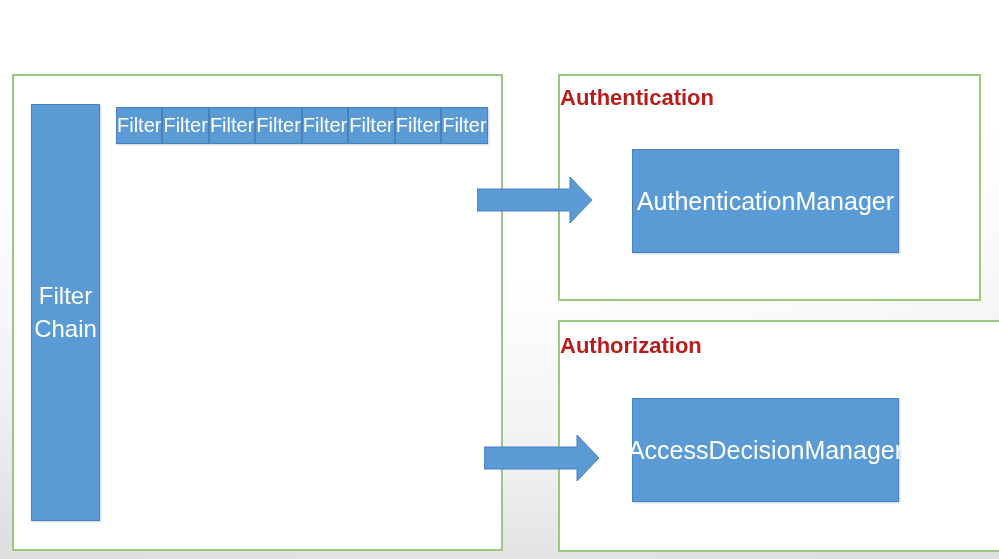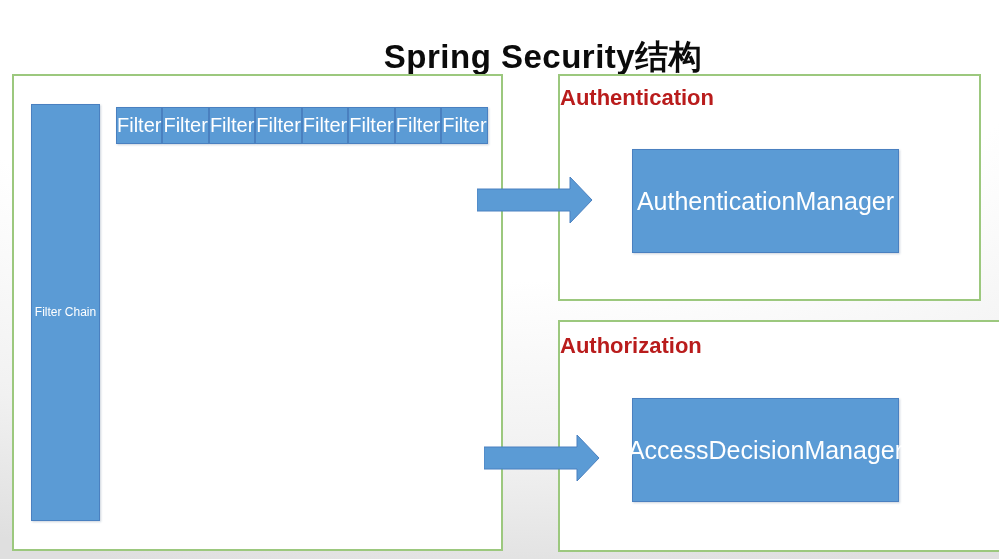--- a/index.html
+++ b/index.html
@@ -45,21 +45,21 @@
   .chain-bar {
     position: absolute;
     left: 31px;
     top: 104px;
     width: 69px;
     height: 417px;
     display: flex;
     align-items: center;
     justify-content: center;
     text-align: center;
-    font-size: 12px;
+    font-size: 24px;
     line-height: 1.35;
   }
   .filters {
     position: absolute;
     left: 116px;
     top: 107px;
     width: 336px;
     height: 413px;
     display: flex;
     flex-direction: row;
@@ -103,21 +103,20 @@
     z-index: 5;
   }
   .arrow-top    { left: 477px; top: 176px; }
   .arrow-bottom { left: 484px; top: 434px; }
 </style>
 </head>
 <body>
 
 <div class="stage">
 
-  <h1 class="main-title">Spring Security结构</h1>
 
   <div class="panel left-panel"></div>
 
   <div class="chain-bar blue">
     <span>Filter Chain</span>
   </div>
 
   <div class="filters">
     <div class="filter-bar blue">Filter</div>
     <div class="filter-bar blue">Filter</div>

